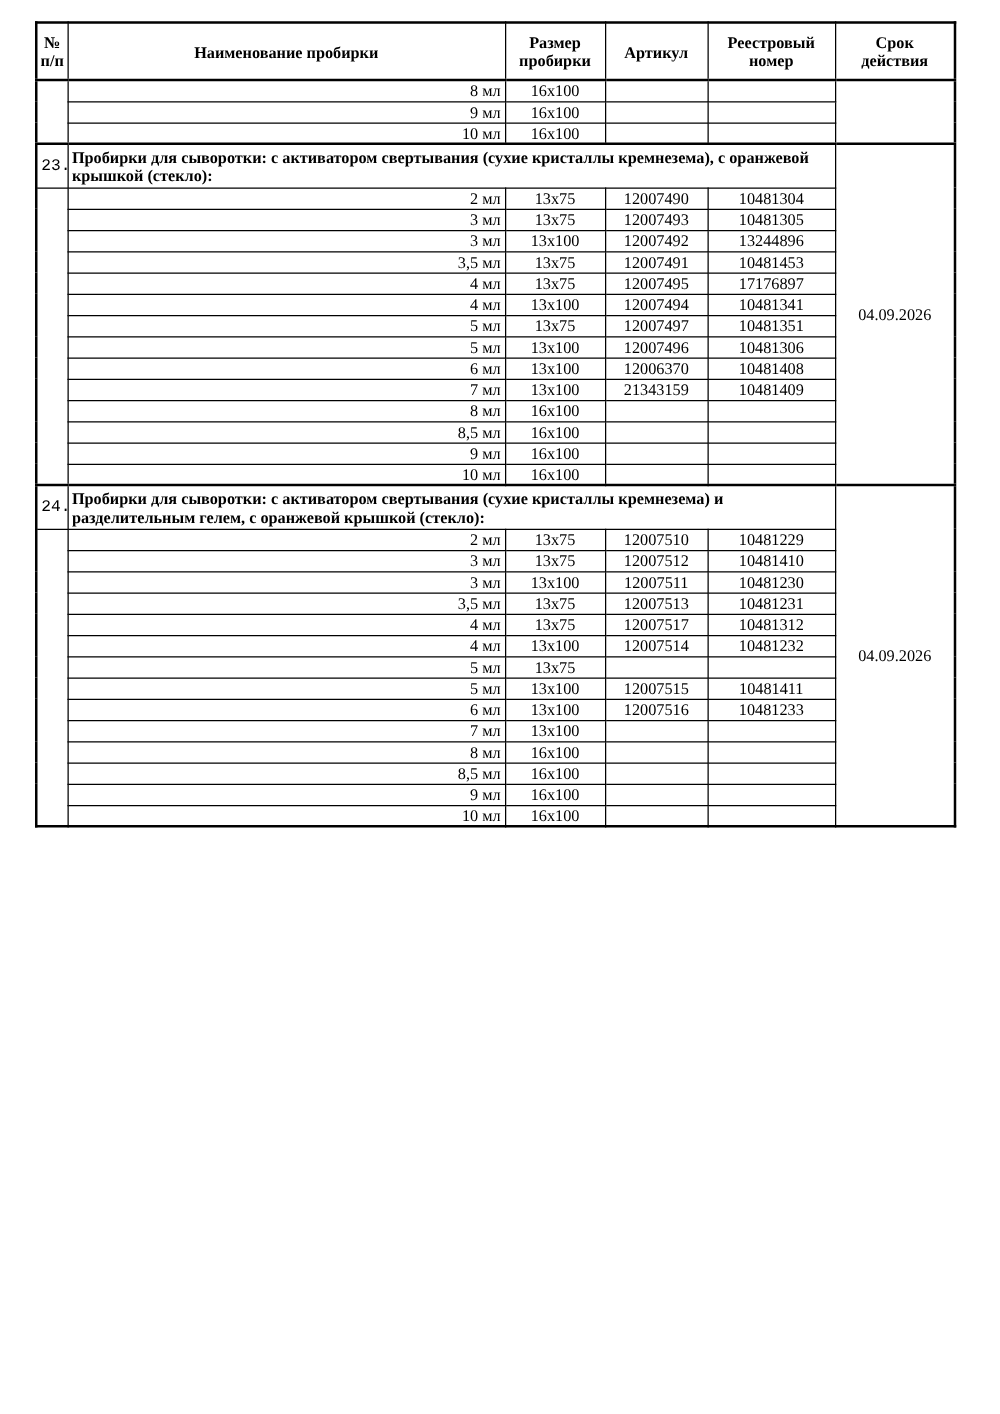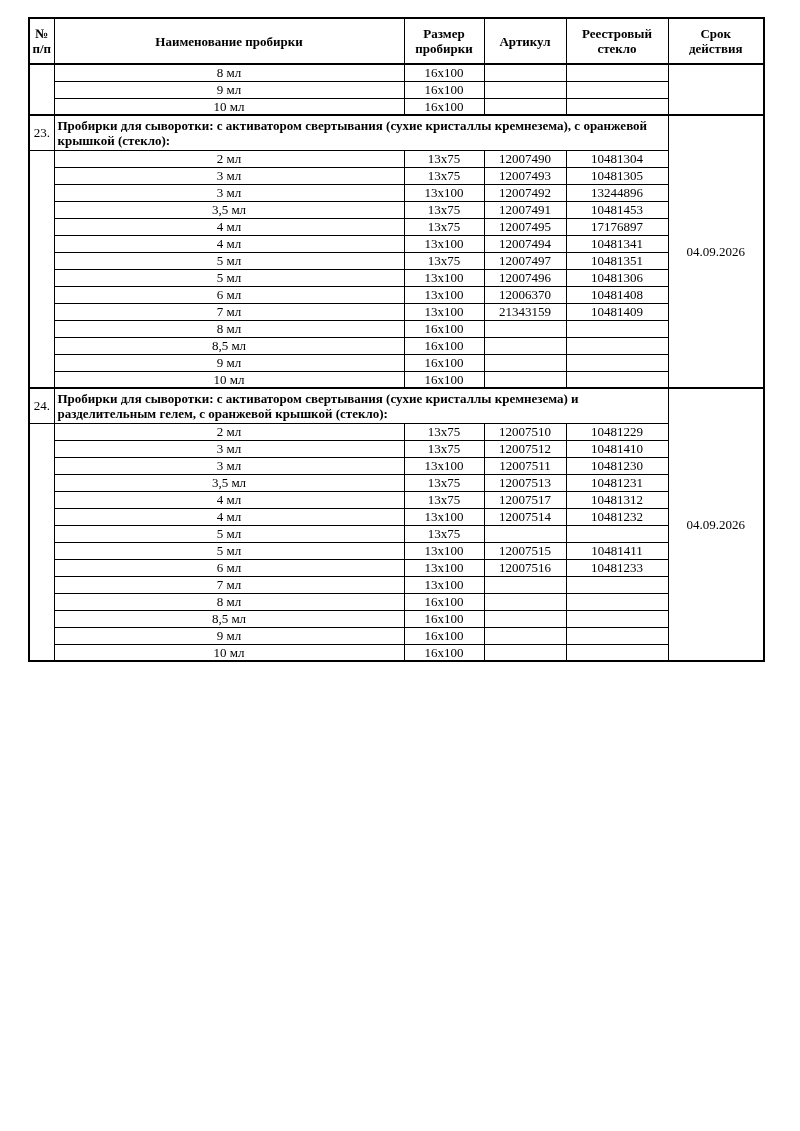--- a/index.html
+++ b/index.html
@@ -35,23 +35,23 @@
   }
   tr.header-row th {
     font-weight: bold;
     text-align: center;
     white-space: pre-line;
     border-bottom: 2px solid #000000;
     height: 40px;
     padding: 2px;
   }
   tr.content-row { height: 17px; }
-  td.c-name { text-align: center; padding-left: 5px; }
+  td.c-name { text-align: right; padding-left: 5px; }
   td.c-mid  { text-align: center; }
-  td.c-num  { text-align: center; vertical-align: middle; }
+  td.c-num  { text-align: center; vertical-align: middle; font-family: Liberation Mono, monospace; }
   td.c-term { text-align: center; vertical-align: middle; font-size: 13.5px; }
   tr.section-row td { border-top: 2px solid #000000; }
   tr.section-row { height: 35px; }
   td.c-section-title {
     font-weight: bold;
     font-size: 13.5px;
     line-height: 16px;
     padding: 1px 6px;
   }
 </style>
@@ -71,21 +71,21 @@
 
     <tbody>
         <tr class="header-row">
       <th>№
 п/п</th>
       <th>Наименование пробирки</th>
       <th>Размер
 пробирки</th>
       <th>Артикул</th>
       <th>Реестровый
-стекло</th>
+номер</th>
       <th>Срок
 действия</th>
     </tr>
 
     <tr class="content-row">
       <td class="c-num" rowspan="3"></td>
       <td class="c-name">8 мл</td>
       <td class="c-mid">16x100</td>
       <td class="c-mid"></td>
       <td class="c-mid"></td>

